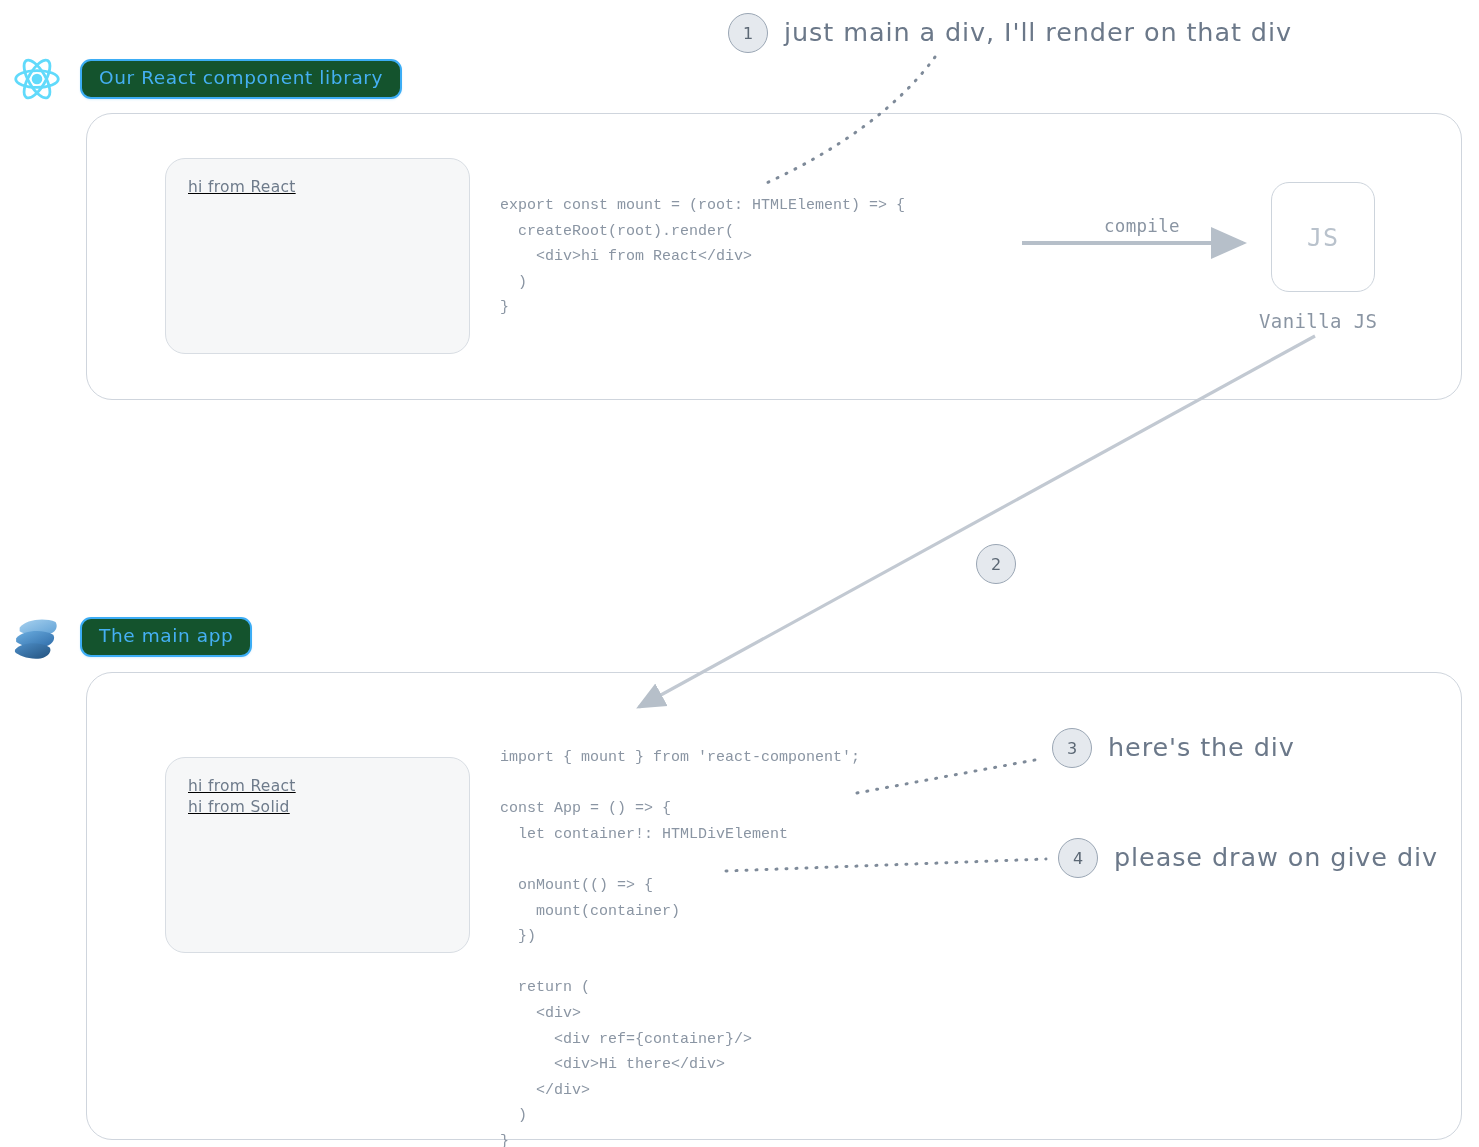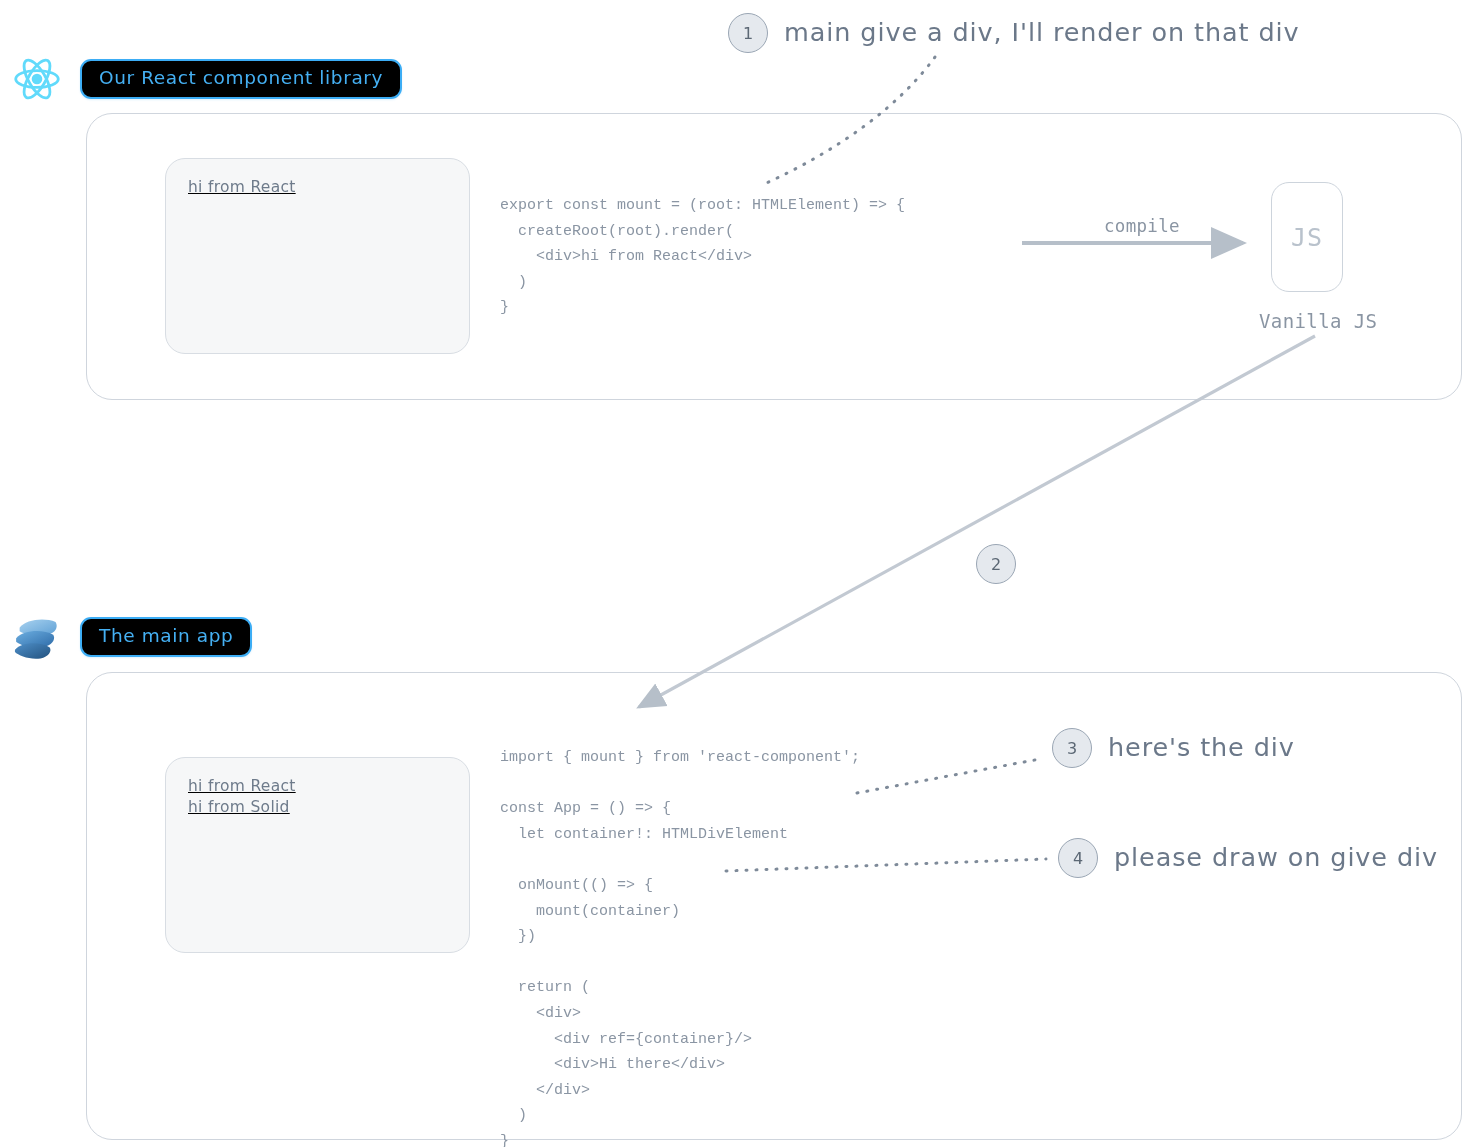--- a/index.html
+++ b/index.html
@@ -40,21 +40,21 @@
   .logo-box {
     width: 58px;
     height: 58px;
     display: flex;
     align-items: center;
     justify-content: center;
     flex: 0 0 auto;
   }
   .pill {
     border: 2px solid #3CADF5;
-    background: #000000;
+    background: #14532d;
     border-radius: 11px;
     padding: 7px 17px 9px 17px;
     color: #45B0F3;
     font-family: "DejaVu Sans", sans-serif;
     font-size: 18.5px;
     letter-spacing: 0.6px;
     line-height: 1.1;
     white-space: nowrap;
     box-shadow: 0 1px 2px rgba(60,173,245,0.18);
   }
@@ -93,21 +93,21 @@
     font-size: 15px;
     line-height: 25.6px;
     color: #8A95A3;
     white-space: pre;
     z-index: 3;
     letter-spacing: 0px;
   }
   
   .js-box {
     position: absolute;
-    width: 72px;
+    width: 104px;
     height: 110px;
     border: 1.8px solid #CDD4DC;
     border-radius: 18px;
     box-sizing: border-box;
     display: flex;
     align-items: center;
     justify-content: center;
     z-index: 3;
     background: #ffffff;
   }
@@ -248,21 +248,21 @@
   return (
     &lt;div&gt;
       &lt;div ref={container}/&gt;
       &lt;div&gt;Hi there&lt;/div&gt;
     &lt;/div&gt;
   )
 }</div>
 
   <div class="annotation" style="left:728px; top:13px;">
     <div class="num-circle">1</div>
-    <div class="annotation-text">main give a div, I'll render on that div</div>
+    <div class="annotation-text">just main a div, I'll render on that div</div>
   </div>
 
   <div class="annotation" style="left:976px; top:544px;">
     <div class="num-circle">2</div>
   </div>
 
   <div class="annotation" style="left:1052px; top:728px;">
     <div class="num-circle">3</div>
     <div class="annotation-text">here's the div</div>
   </div>

